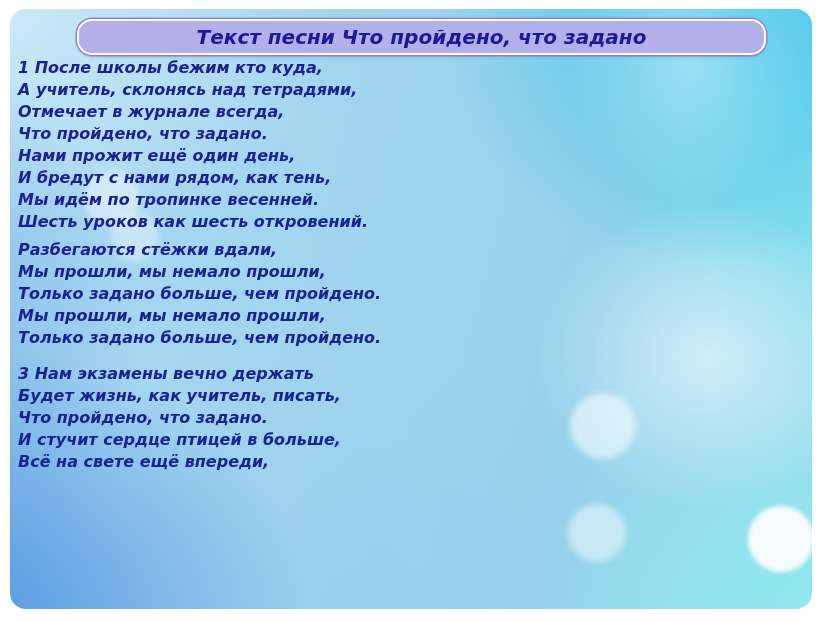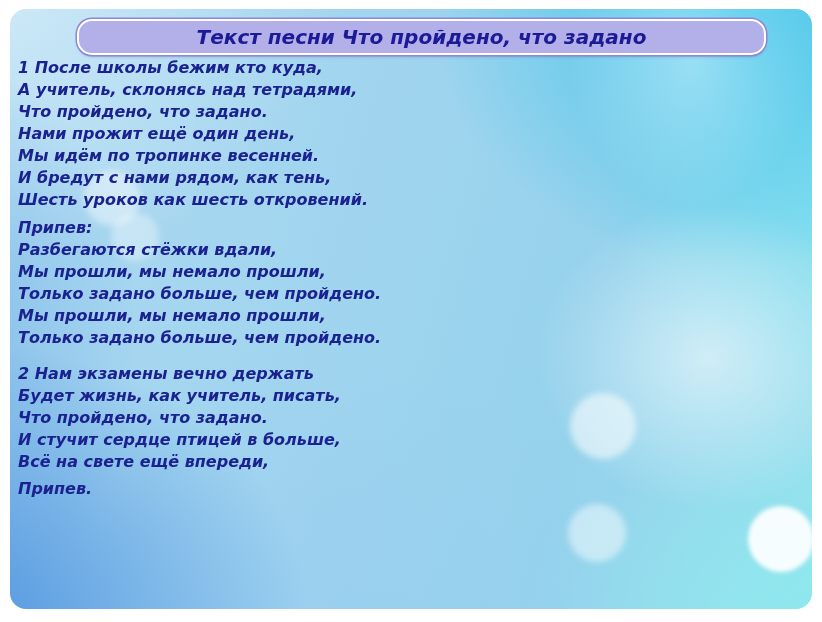--- a/index.html
+++ b/index.html
@@ -91,41 +91,38 @@
   </div>
 
   <div class="title-box">
     <span class="title-text">Текст песни Что пройдено, что задано</span>
   </div>
 
   <div class="content">
     <div class="block verse-1">
       <div class="line">1 После школы бежим кто куда,</div>
       <div class="line">А учитель, склонясь над тетрадями,</div>
+      <div class="line">Отмечает в журнале всегда,</div>
       <div class="line">Что пройдено, что задано.</div>
       <div class="line">Нами прожит ещё один день,</div>
+      <div class="line">И бредут с нами рядом, как тень,</div>
       <div class="line">Мы идём по тропинке весенней.</div>
-      <div class="line">И бредут с нами рядом, как тень,</div>
       <div class="line">Шесть уроков как шесть откровений.</div>
     </div>
 
     <div class="block chorus">
-      <div class="line">Припев:</div>
       <div class="line">Разбегаются стёжки вдали,</div>
       <div class="line">Мы прошли, мы немало прошли,</div>
       <div class="line">Только задано больше, чем пройдено.</div>
       <div class="line">Мы прошли, мы немало прошли,</div>
       <div class="line">Только задано больше, чем пройдено.</div>
     </div>
 
     <div class="block verse-2">
-      <div class="line">2 Нам экзамены вечно держать</div>
+      <div class="line">3 Нам экзамены вечно держать</div>
       <div class="line">Будет жизнь, как учитель, писать,</div>
       <div class="line">Что пройдено, что задано.</div>
       <div class="line">И стучит сердце птицей в больше,</div>
       <div class="line">Всё на свете ещё впереди,</div>
     </div>
 
-    <div class="block outro">
-      <div class="line">Припев.</div>
-    </div>
   </div>
 </div>
 
 </body></html>

